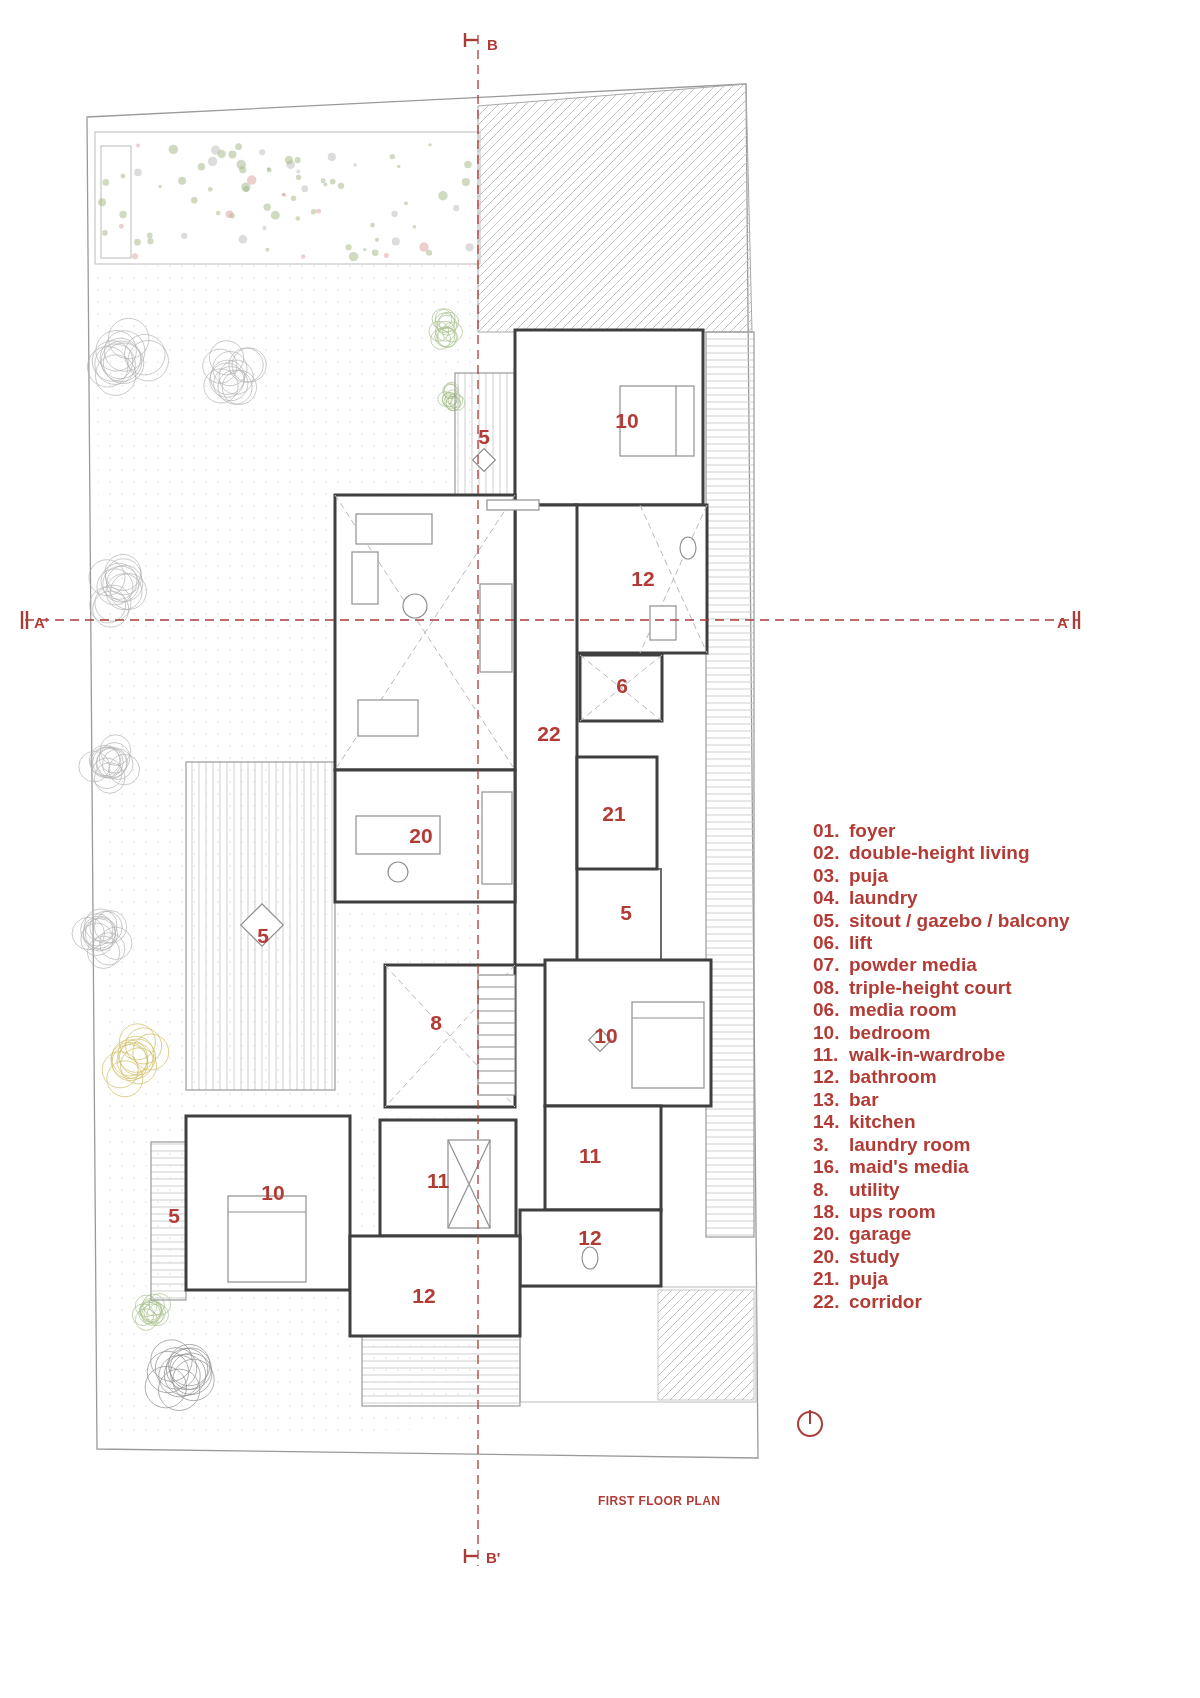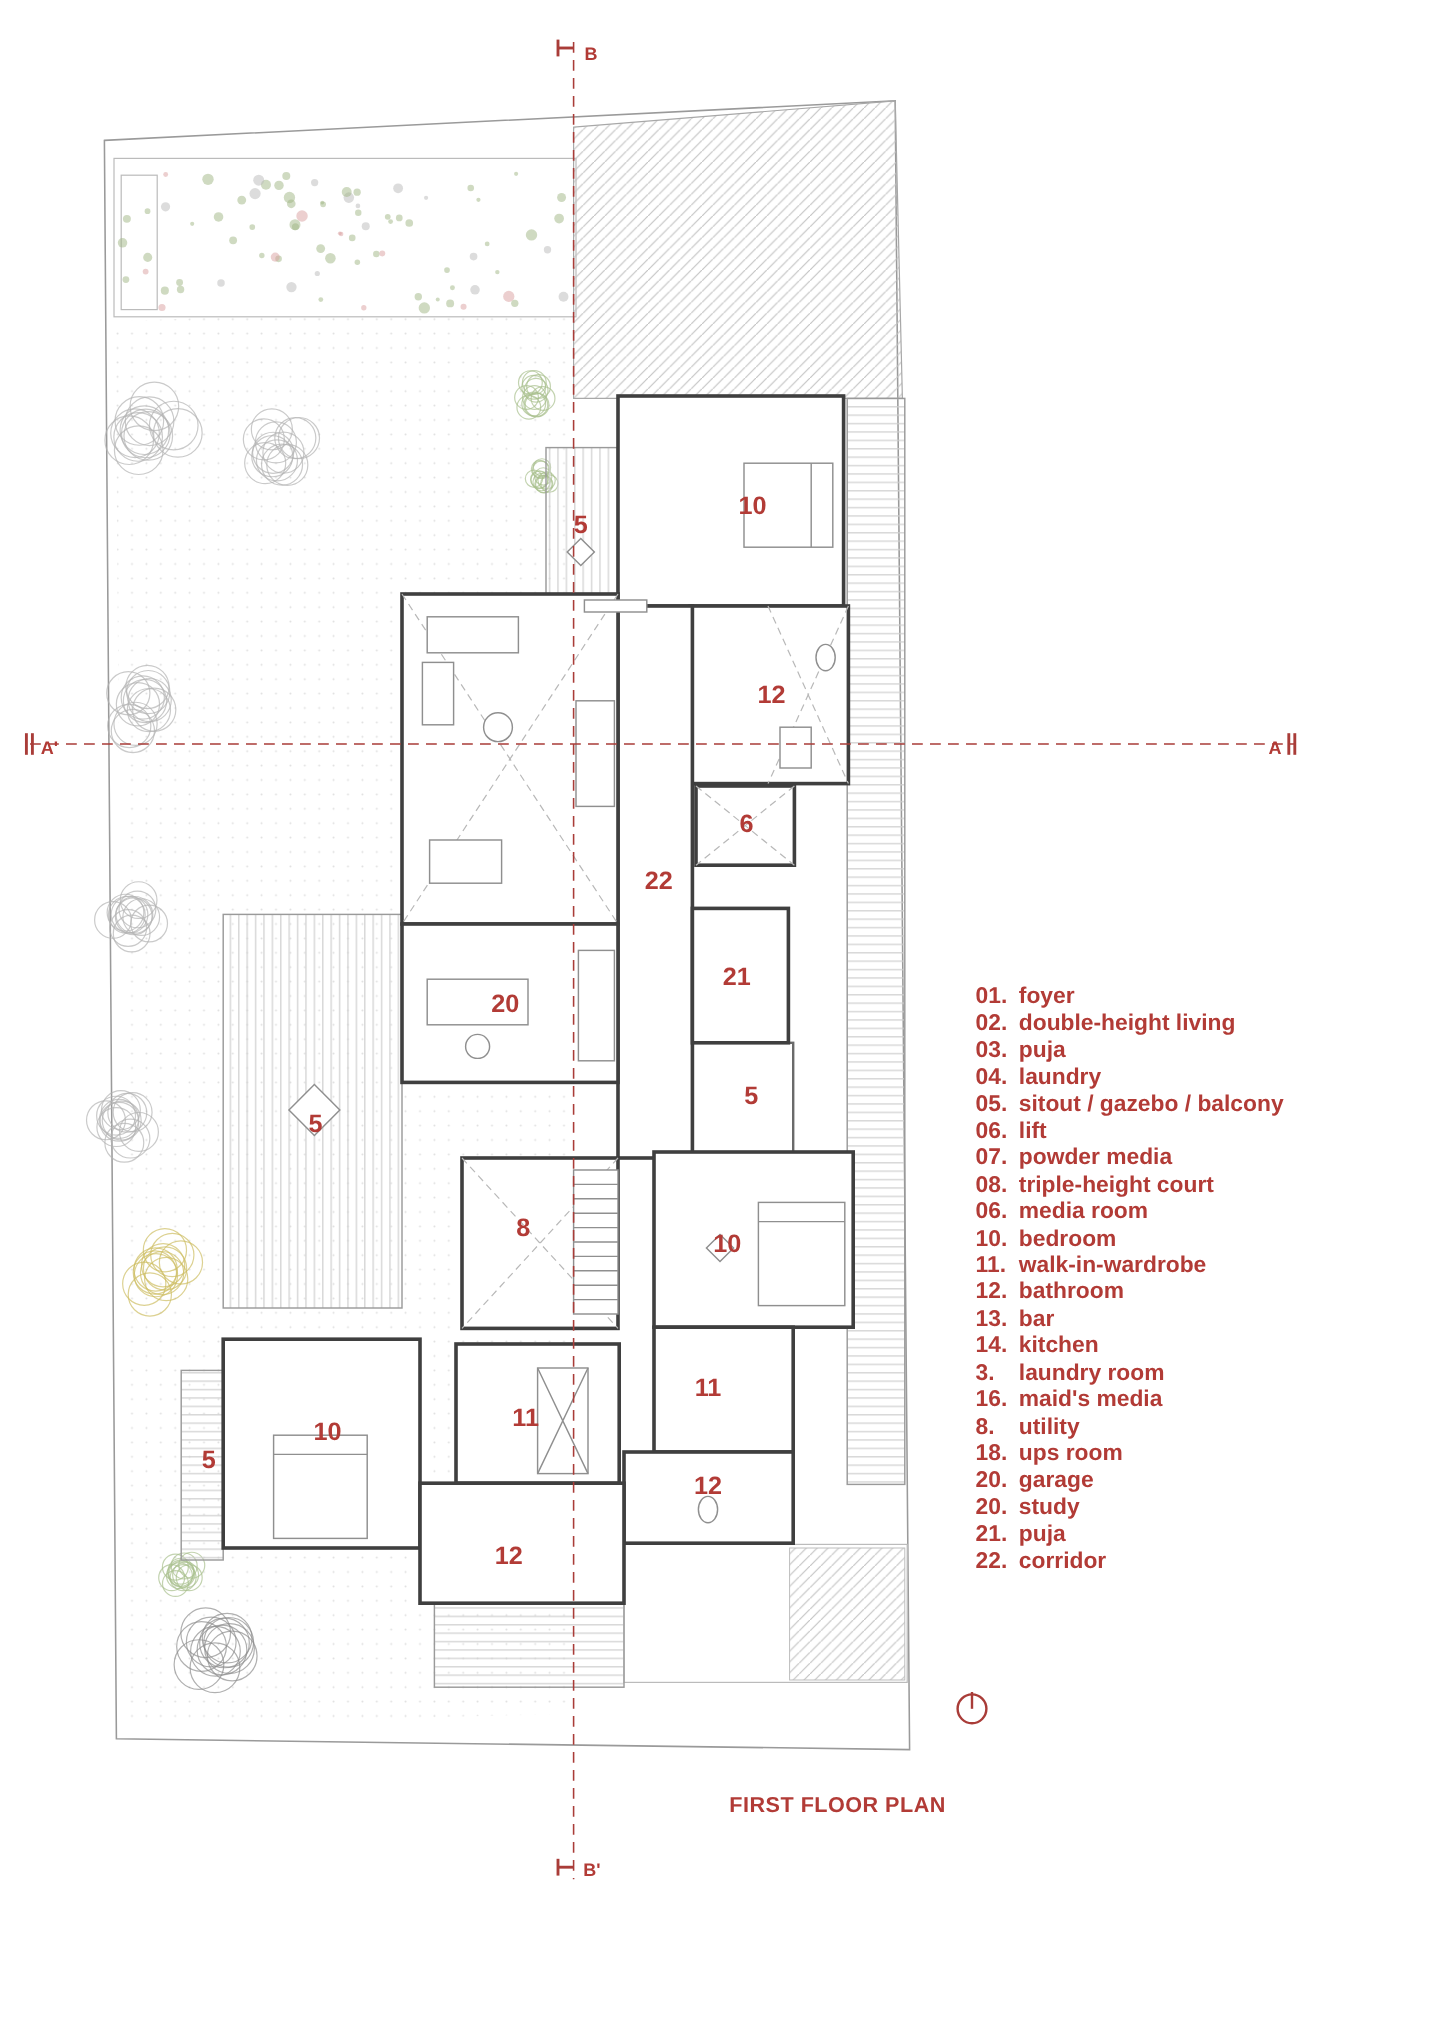--- a/index.html
+++ b/index.html
@@ -4,21 +4,21 @@
 <style>
   html,body{margin:0;padding:0;background:#ffffff;}
   #page{position:relative;width:1200px;height:1698px;background:#ffffff;overflow:hidden;
         font-family:"Liberation Sans",sans-serif;}
   #plan-svg{position:absolute;left:0;top:0;width:1200px;height:1698px;}
   #legend{position:absolute;left:789px;top:820px;color:#b23b36;}
   #legend ul{list-style:none;margin:0;padding:0;}
   #legend li{display:flex;font-size:19px;font-weight:bold;line-height:22.4px;white-space:nowrap;margin-left:24px;}
   #legend .lnum{width:36px;flex:0 0 36px;}
   #drawing-title{position:absolute;left:598px;top:1494px;width:200px;color:#b23b36;
-        font-size:18px;font-weight:bold;letter-spacing:.4px;text-align:center;}
+        font-size:12px;font-weight:bold;letter-spacing:.4px;}
   text.room-num{font-family:"Liberation Sans",sans-serif;font-weight:bold;font-size:21px;fill:#b23b36;}
   text.marker-txt{font-family:"Liberation Sans",sans-serif;font-weight:bold;font-size:15px;fill:#b23b36;}
   .wall{fill:#ffffff;stroke:#3f3f3f;stroke-width:3;}
   .wall-lt{fill:#ffffff;stroke:#6a6a6a;stroke-width:2;}
   .deck{stroke:#9a9a9a;stroke-width:1.2;}
   .furn{fill:#ffffff;stroke:#8f8f8f;stroke-width:1.2;}
   .xline{stroke:#b8b8b8;stroke-width:1;stroke-dasharray:6 4;fill:none;}
   .redline{stroke:#a93c38;stroke-width:1.3;stroke-dasharray:9 6;fill:none;}
   .tick{stroke:#a93c38;stroke-width:2.4;}
 </style>

